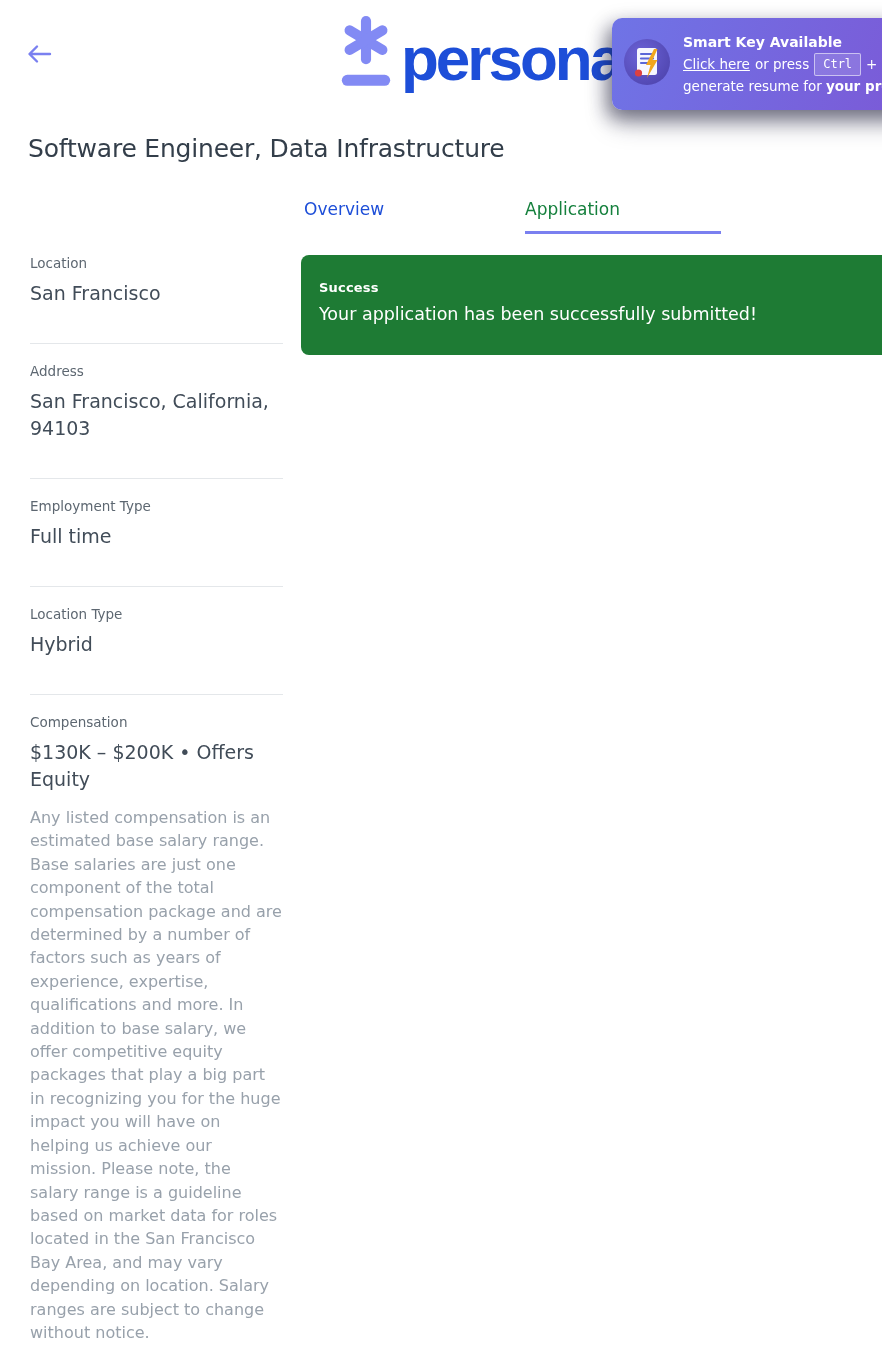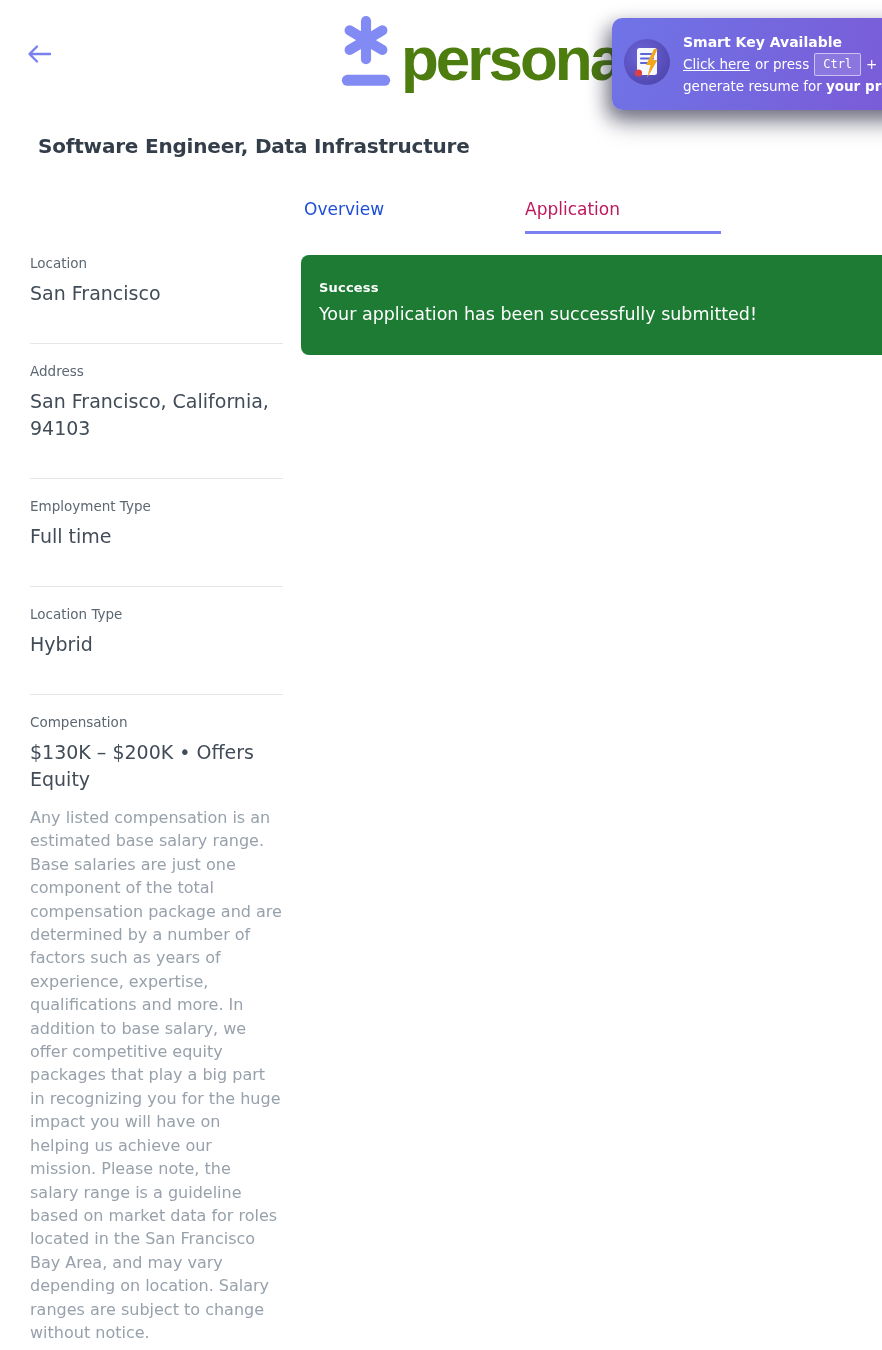--- a/index.html
+++ b/index.html
@@ -21,21 +21,21 @@
   .logo {
     position: absolute; left: 341px; top: 14px;
     display: flex; align-items: flex-start;
     text-decoration: none;
   }
   .logo-text {
     font-family: "Liberation Sans", sans-serif;
     font-weight: 700;
     font-size: 62px;
     letter-spacing: -3px;
-    color: #4d7c0f;
+    color: #1d4ed8;
     line-height: 1;
     margin-left: 10px;
     margin-top: 14px;
   }
 
   
   .popup {
     position: absolute; left: 612px; top: 18px;
     width: 370px; height: 92px;
     border-radius: 10px;
@@ -61,32 +61,31 @@
     border: 1px solid rgba(255,255,255,0.55);
     border-radius: 2px;
     padding: 1px 8px 2px;
     margin: 0 5px;
   }
   .popup-bold { font-weight: 700; margin-left: 4px; }
 
   
   .page-title {
     position: absolute; left: 28px; top: 134px;
-    font-size: 20px; font-weight: 700;
+    font-size: 25px; font-weight: 400;
     color: #333e4a;
     letter-spacing: -0.2px;
-    margin-left: 10px;
   }
 
   
   .tabs { position: absolute; left: 301px; top: 199px; width: 581px; height: 40px; }
   .tab { position: absolute; top: 0; font-size: 17px; cursor: pointer; background: none; border: none; text-align: left; font-family: inherit; }
   .tab-overview { left: 3px; width: 200px; color: #1d4ed8; }
   .tab-application {
-    left: 224px; width: 196px; color: #be185d;
+    left: 224px; width: 196px; color: #15803d;
     padding-bottom: 12px;
     border-bottom: 3px solid #7a80f0;
   }
 
   
   .banner {
     position: absolute; left: 301px; top: 255px;
     width: 600px; height: 100px;
     background: #1e7b34;
     border-radius: 8px;

